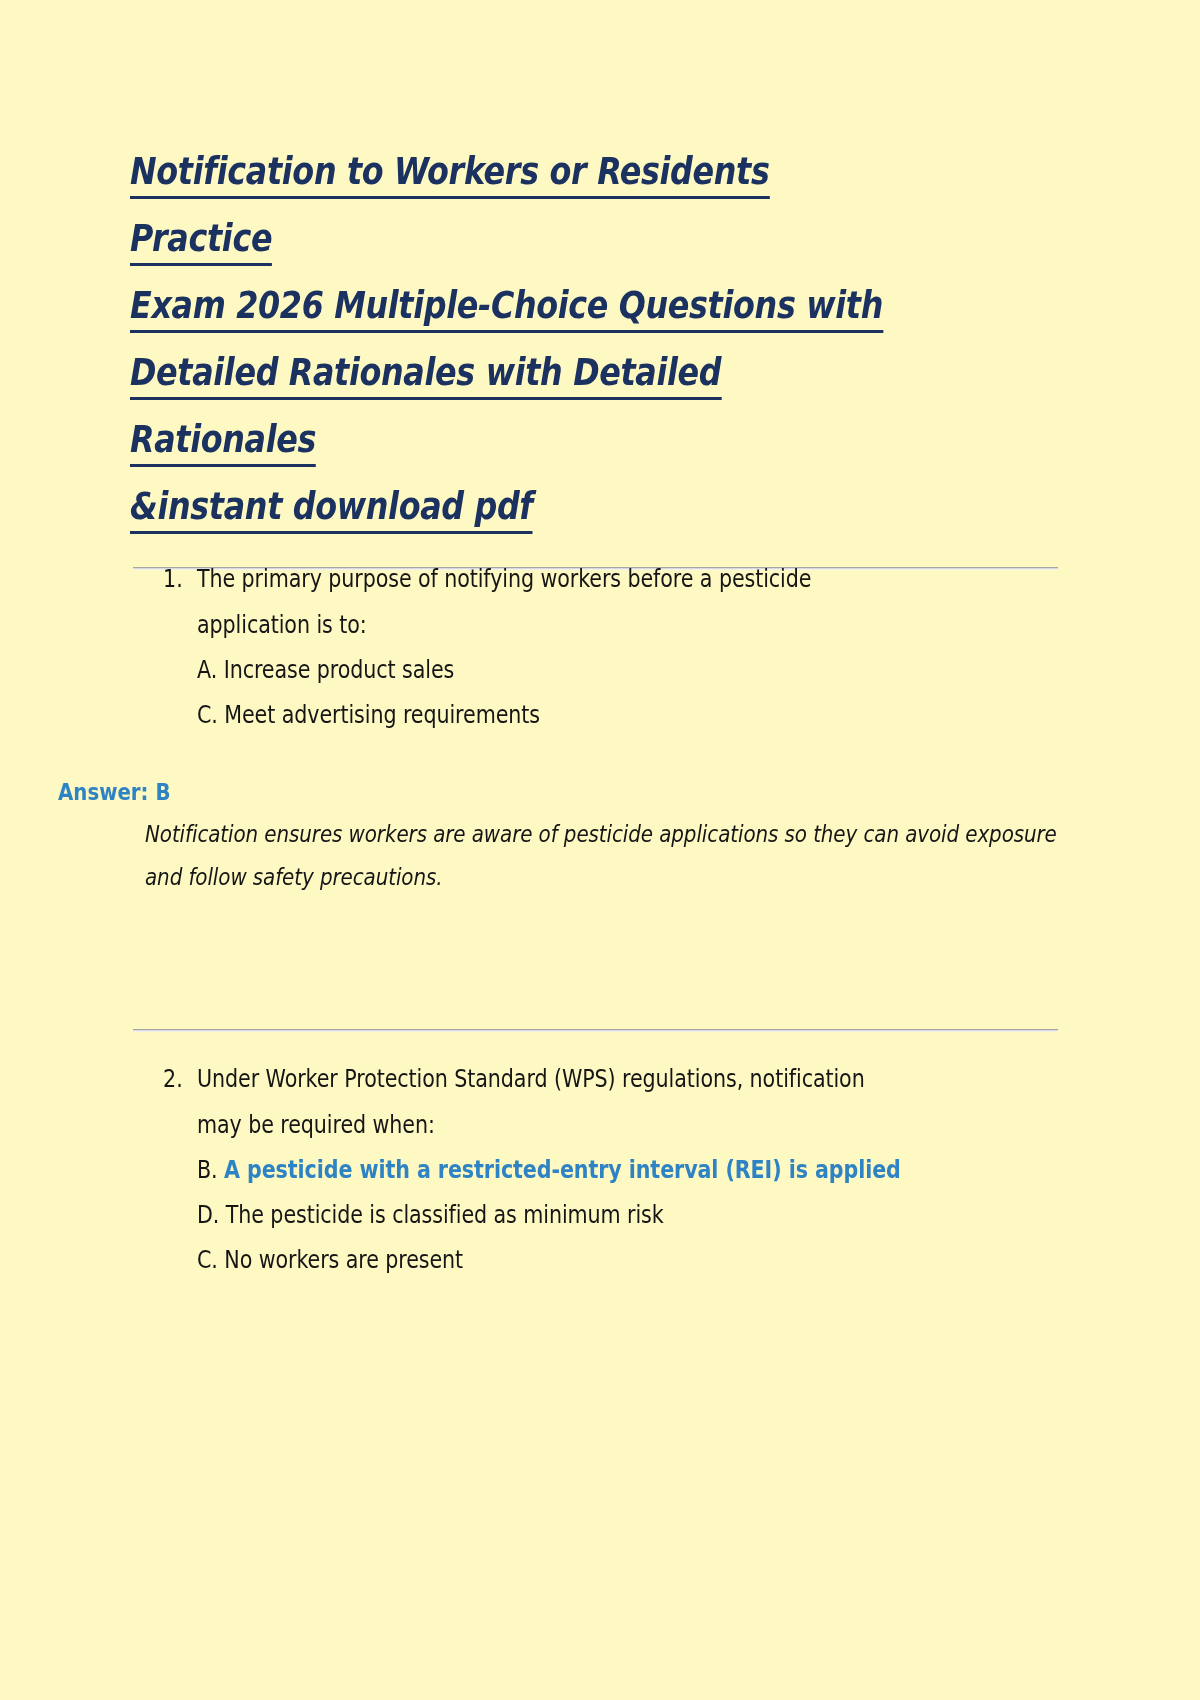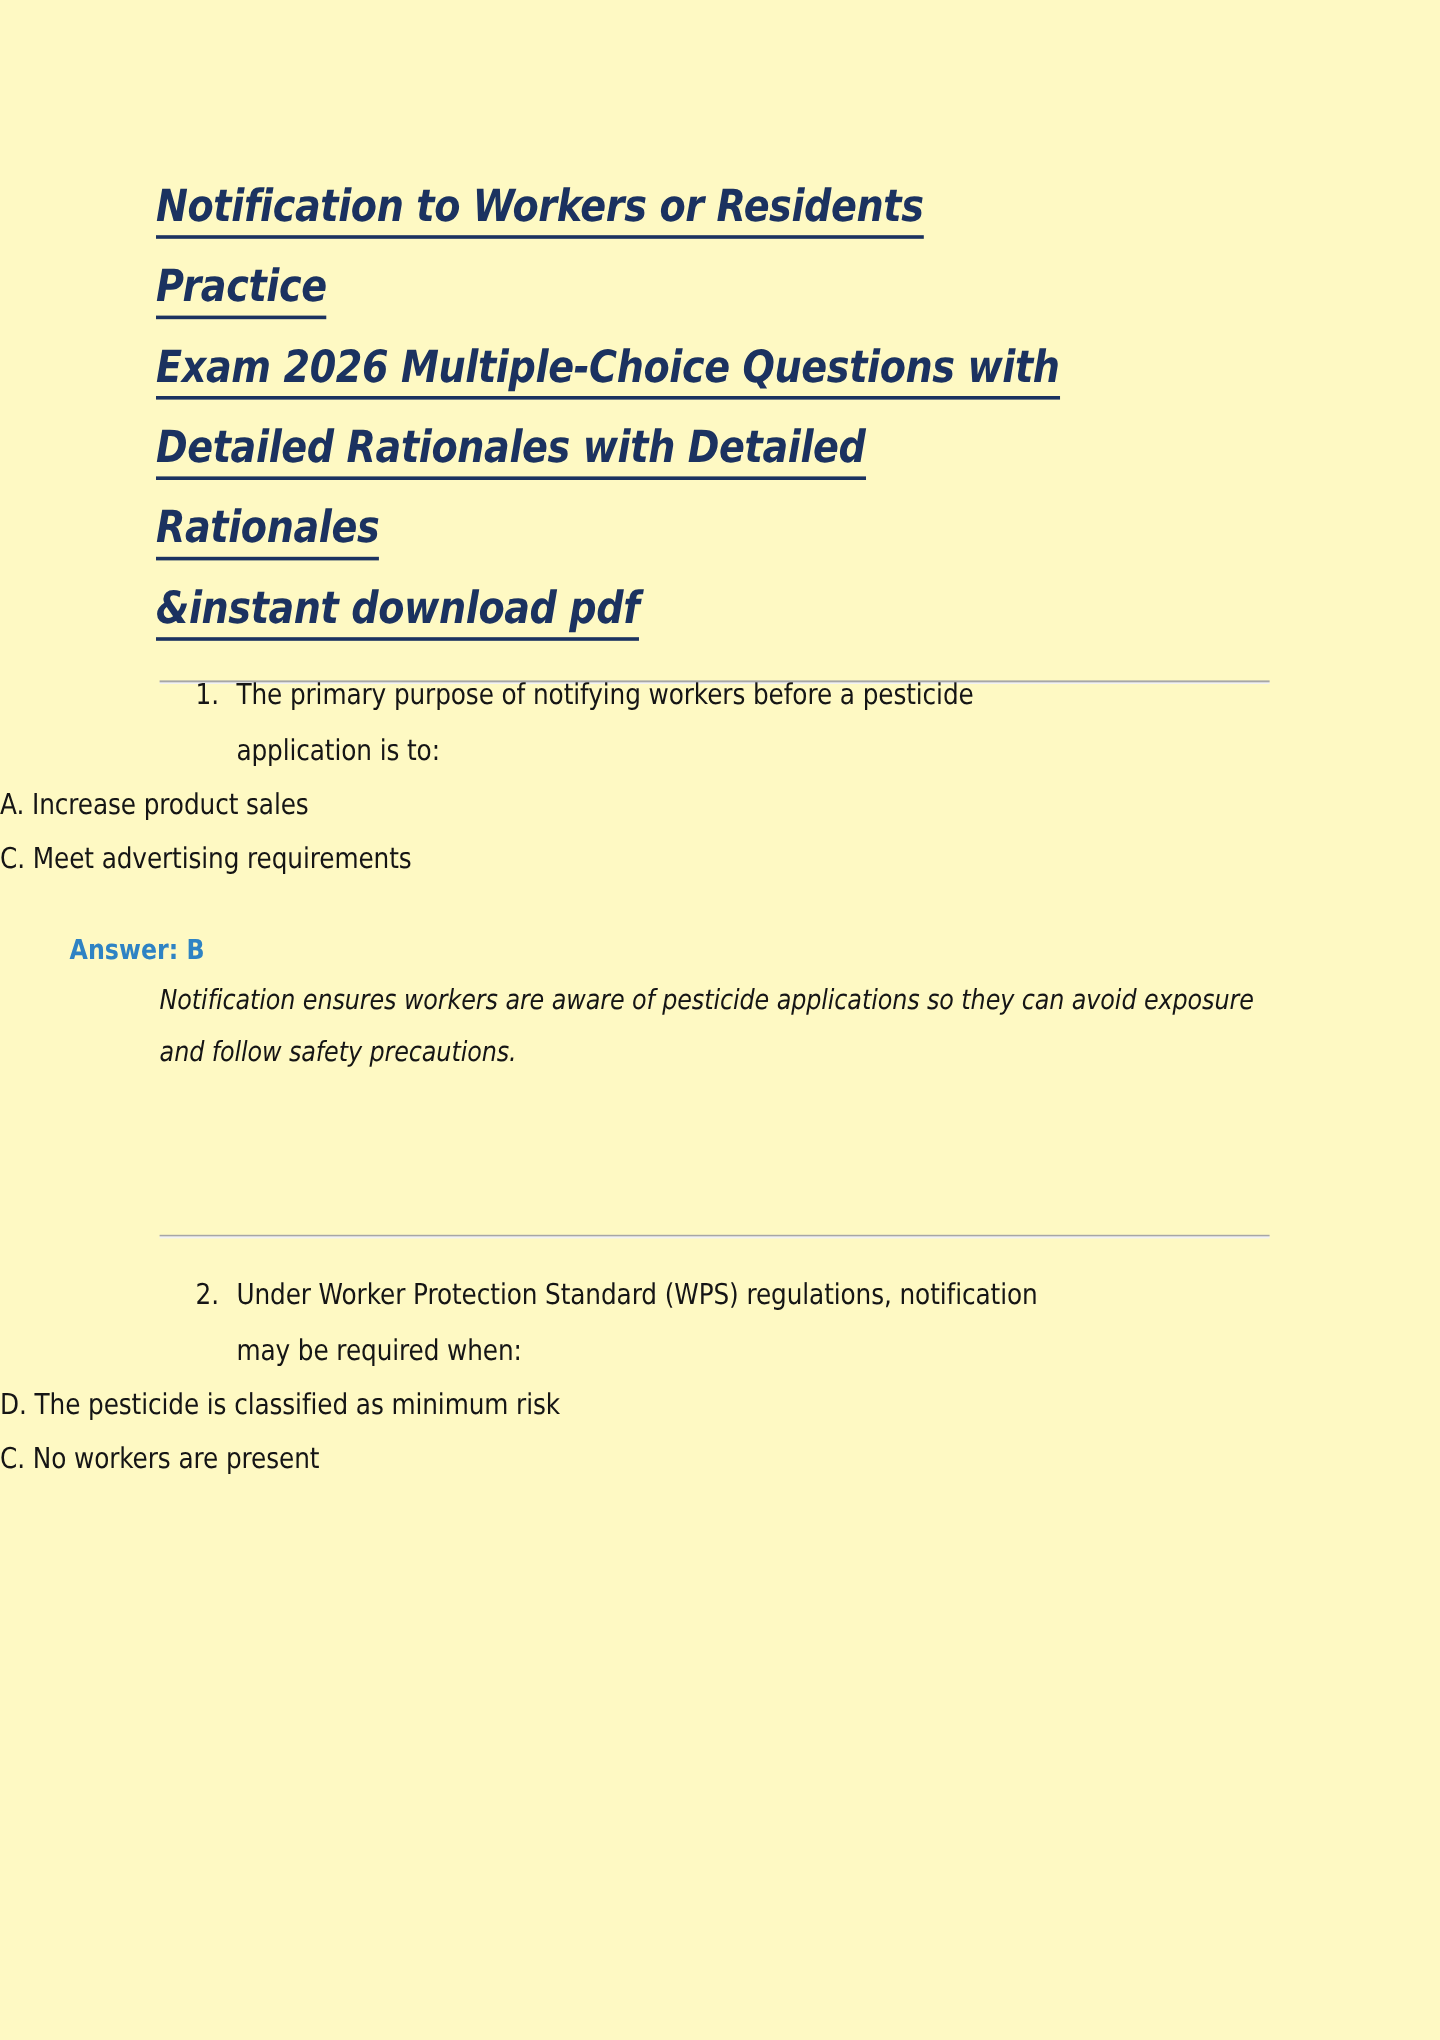--- a/index.html
+++ b/index.html
@@ -89,20 +89,21 @@
     font-family: "DejaVu Sans", sans-serif;
     font-size: 24px;
     line-height: 46px;
     letter-spacing: -0.1px;
     transform: scaleX(0.86);
     transform-origin: 0 0;
     width: 920px;
   }
 
   .opt {
+    padding-left: 197px;
     color: #151515;
     font-family: "DejaVu Sans", sans-serif;
     font-size: 24px;
     line-height: 45px;
     letter-spacing: -0.1px;
     white-space: nowrap;
   }
   .opt .inner {
     display: inline-block;
     transform: scaleX(0.86);
@@ -135,20 +136,21 @@
   .rationale {
     padding-left: 133px;
     margin-top: 4px;
     width: 930px;
     color: #151515;
     font-family: "DejaVu Sans", sans-serif;
     font-size: 23px;
     font-style: italic;
     line-height: 43px;
     letter-spacing: -0.1px;
+    margin-left: 12px;
   }
   .rationale .inner {
     display: block;
     width: 1075px;
     transform: scaleX(0.865);
     transform-origin: 0 0;
   }
 </style>
 </head>
 <body>
@@ -187,19 +189,20 @@
   <div class="hrule r2"></div>
 
   <div class="qblock q2">
 
     <div class="q-row">
       <div class="q-num">2.</div>
       <div class="q-stem">Under Worker Protection Standard (WPS) regulations, notification may be required when:</div>
     </div>
 
 
+    <div class="opt correct"><span class="inner"><span class="opt-letter">B.</span>&nbsp;<span class="opt-text">A pesticide with a restricted-entry interval (REI) is applied</span></span></div>
 
     <div class="opt"><span class="inner"><span class="opt-letter">D.</span>&nbsp;<span class="opt-text">The pesticide is classified as minimum risk</span></span></div>
 
     <div class="opt"><span class="inner"><span class="opt-letter">C.</span>&nbsp;<span class="opt-text">No workers are present</span></span></div>
   </div>
 
 </div>
 
 </body></html>

